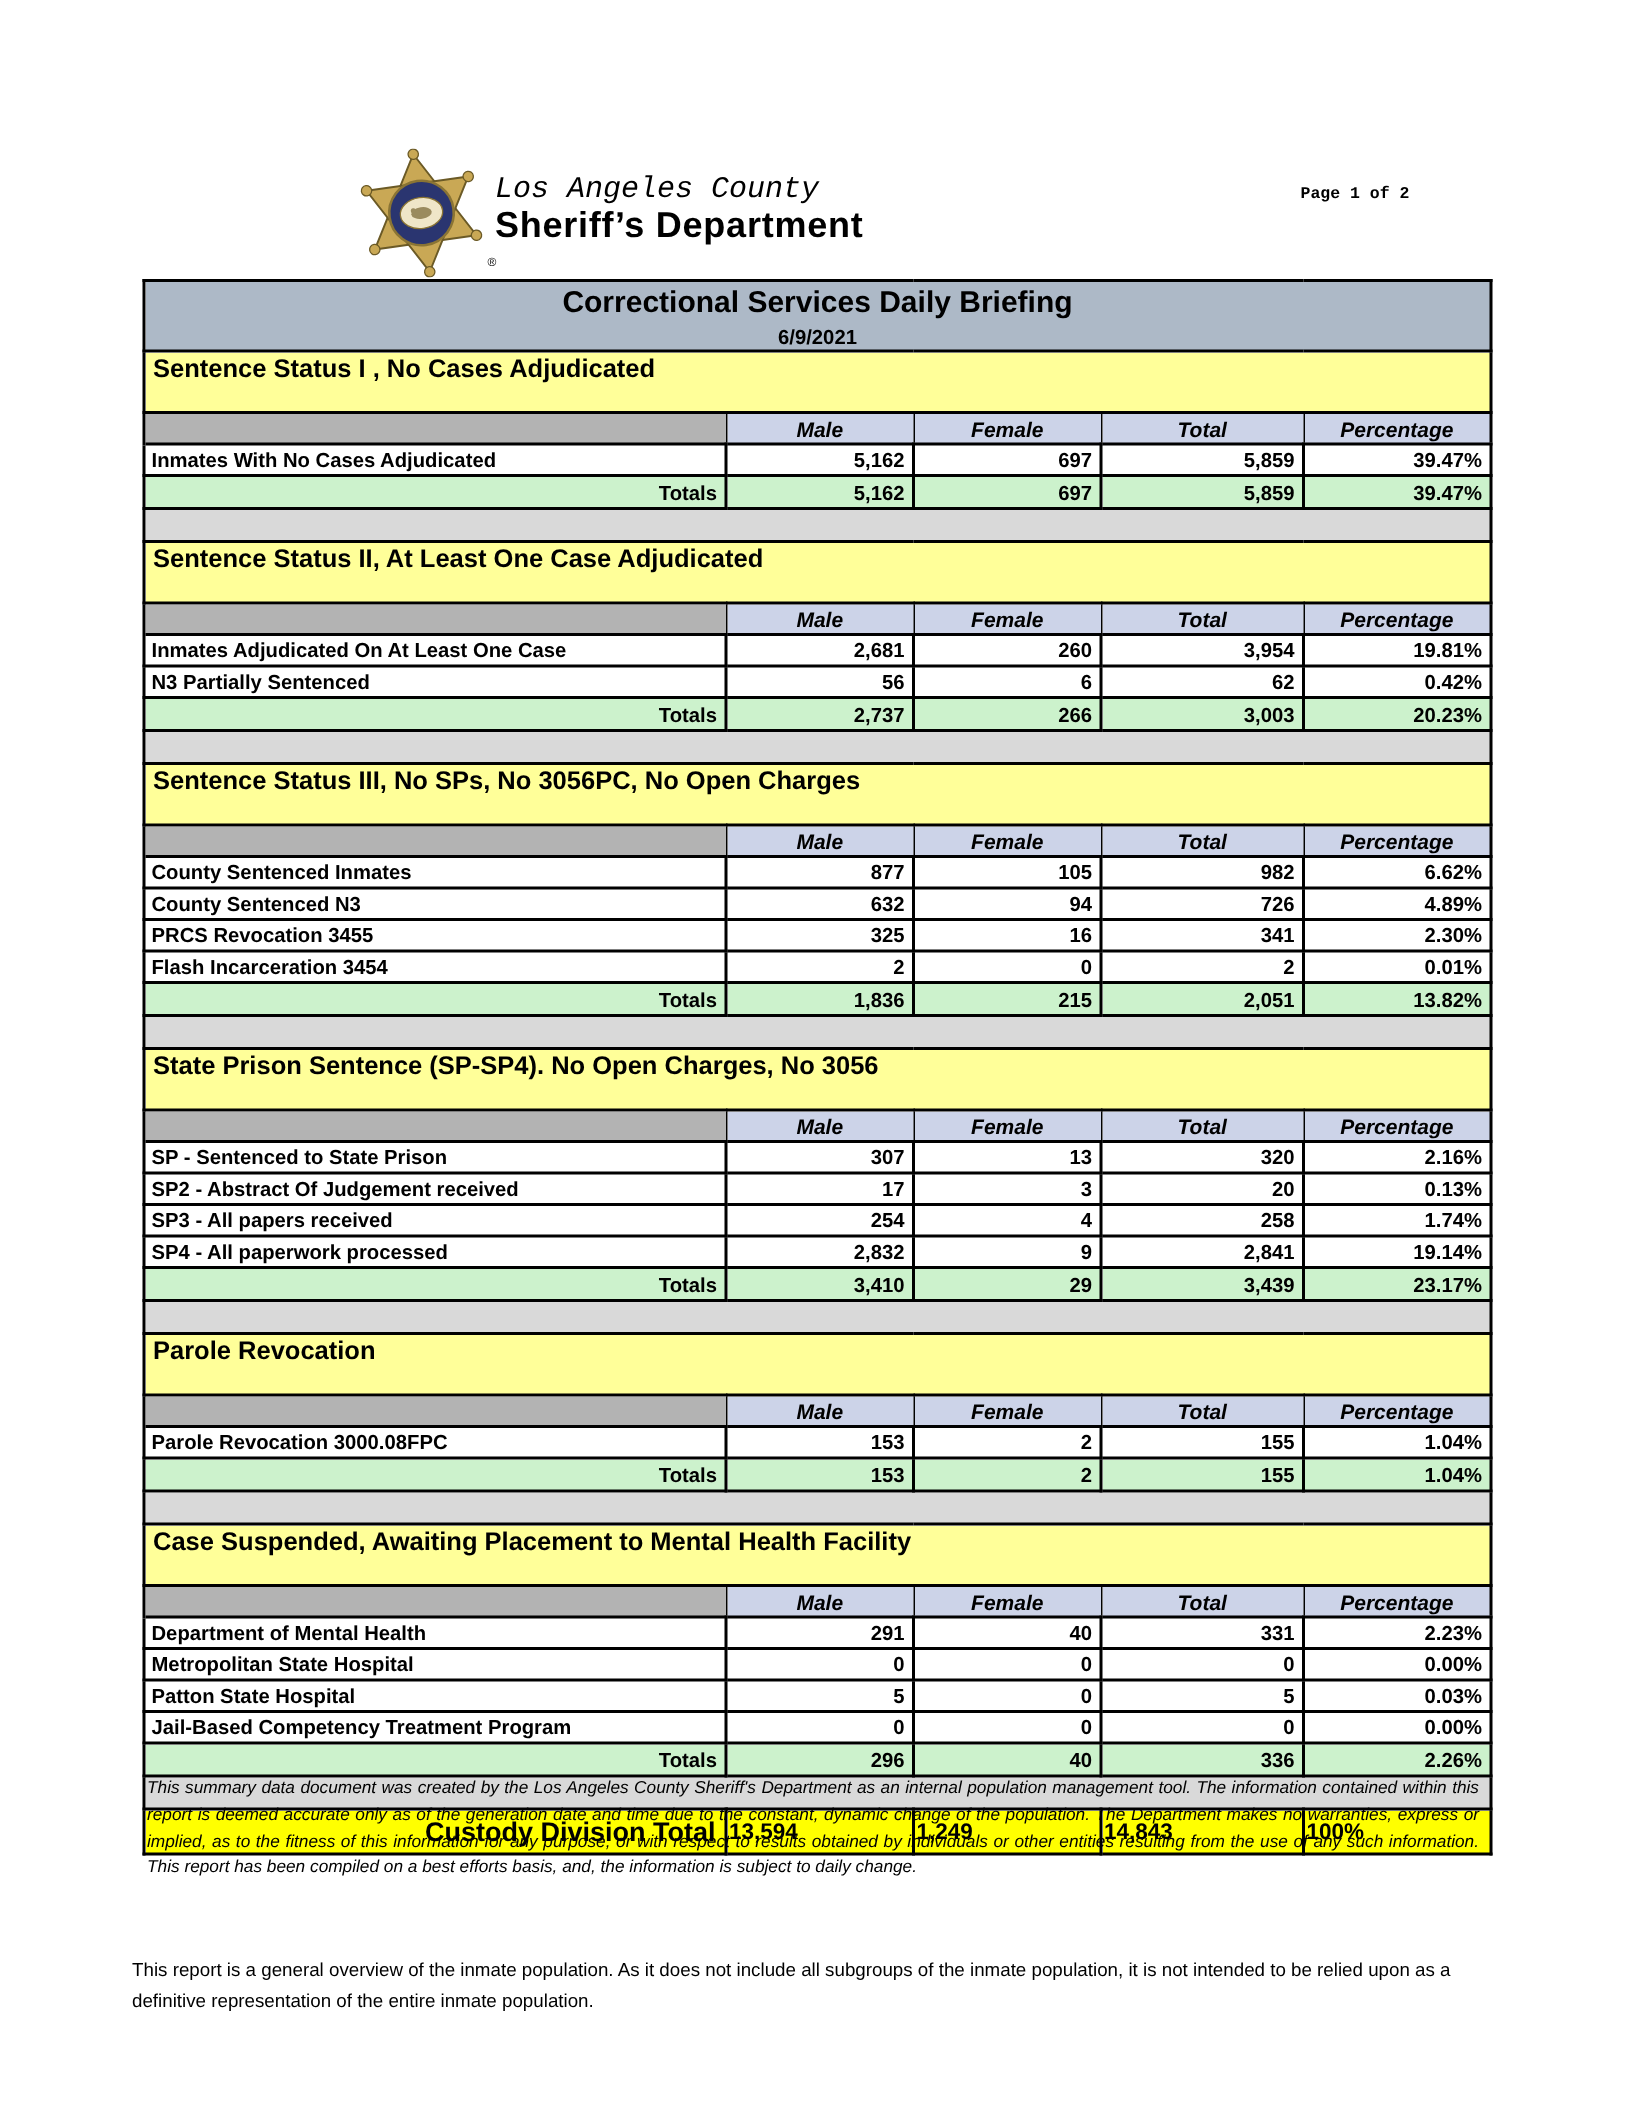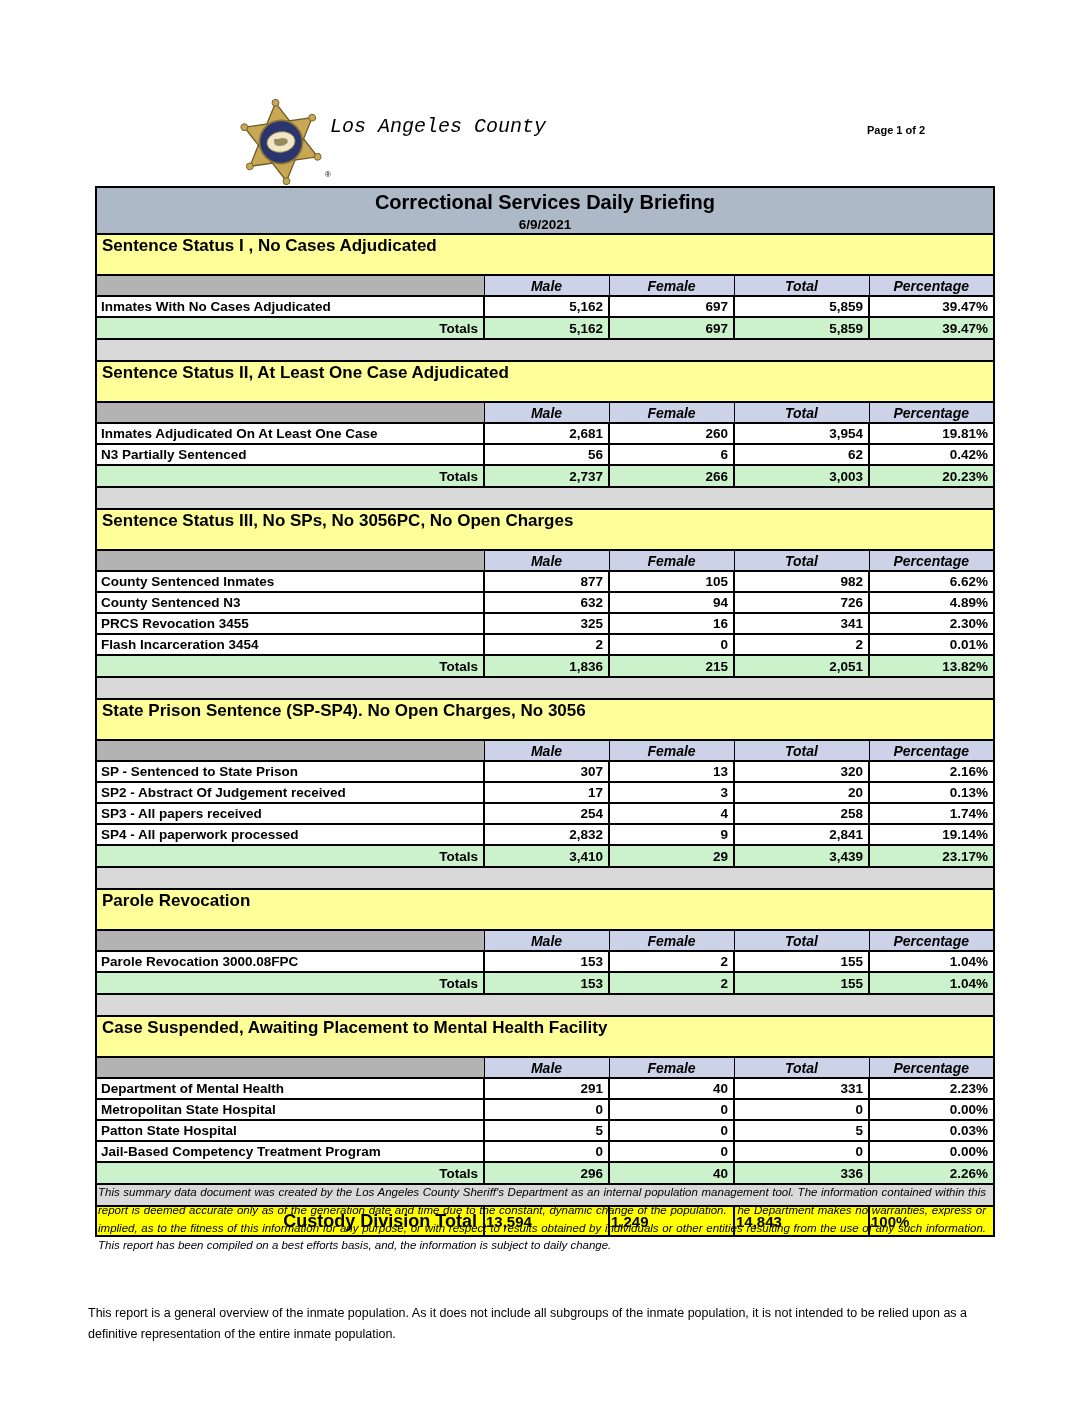--- a/index.html
+++ b/index.html
@@ -8,21 +8,21 @@
     background:#ffffff; font-family:"Liberation Sans", sans-serif; color:#000;
     overflow:hidden;
   }
 
   
   .badge-svg { position:absolute; left:236px; top:99px; width:90px; height:86px; }
   .reg-mark { position:absolute; left:325px; top:170px; font-size:8px; }
   .logo-text { position:absolute; left:330px; top:116px; }
   .logo-line1 { font-family:Liberation Mono, monospace; font-style:italic; font-size:20px; line-height:22px; }
   .logo-line2 { font-family:"Liberation Sans", sans-serif; font-weight:bold; font-size:24px; line-height:26px; letter-spacing:0.5px; }
-  .page-num { position:absolute; left:867px; top:124px; font-size:11px; font-weight:bold; }
+  .page-num { position:absolute; left:867px; top:124px; font-size:11px; font-weight:bold;font-family:Liberation Mono, monospace; }
 
   
   table.briefing {
     position:absolute; left:95px; top:186px; width:898px;
     border-collapse:collapse; table-layout:fixed;
     border:2px solid #000;
   }
   table.briefing td { box-sizing:border-box; overflow:hidden; white-space:nowrap; }
 
   .title-cell { background:#adb9c7; border:2px solid #000; height:46px; vertical-align:middle; }
@@ -77,20 +77,21 @@
       <circle cx="10.2" cy="27" r="4" fill="#c9a855" stroke="#6b5a26" stroke-width="1"></circle>
       <circle cx="50" cy="50" r="25" fill="#2a3570" stroke="#8a7434" stroke-width="2"></circle>
       <ellipse cx="50" cy="50" rx="16.5" ry="12" fill="#efe6c8" stroke="#8a7434" stroke-width="1"></ellipse>
       <ellipse cx="50" cy="50" rx="8" ry="4.5" fill="#9a8b5e"></ellipse>
       <circle cx="44" cy="47.5" r="2" fill="#9a8b5e"></circle>
     </g>
   </svg>
   <span class="reg-mark">®</span>
   <div class="logo-text">
     <div class="logo-line1">Los Angeles County</div>
+    <div class="logo-line2">Sheriff’s Department</div>
   </div>
   <div class="page-num">Page 1 of 2</div>
 
   <table class="briefing">
     <colgroup>
       <col style="width:388px">
         <col style="width:125px">
         <col style="width:125px">
         <col style="width:135px">
         <col style="width:125px">

